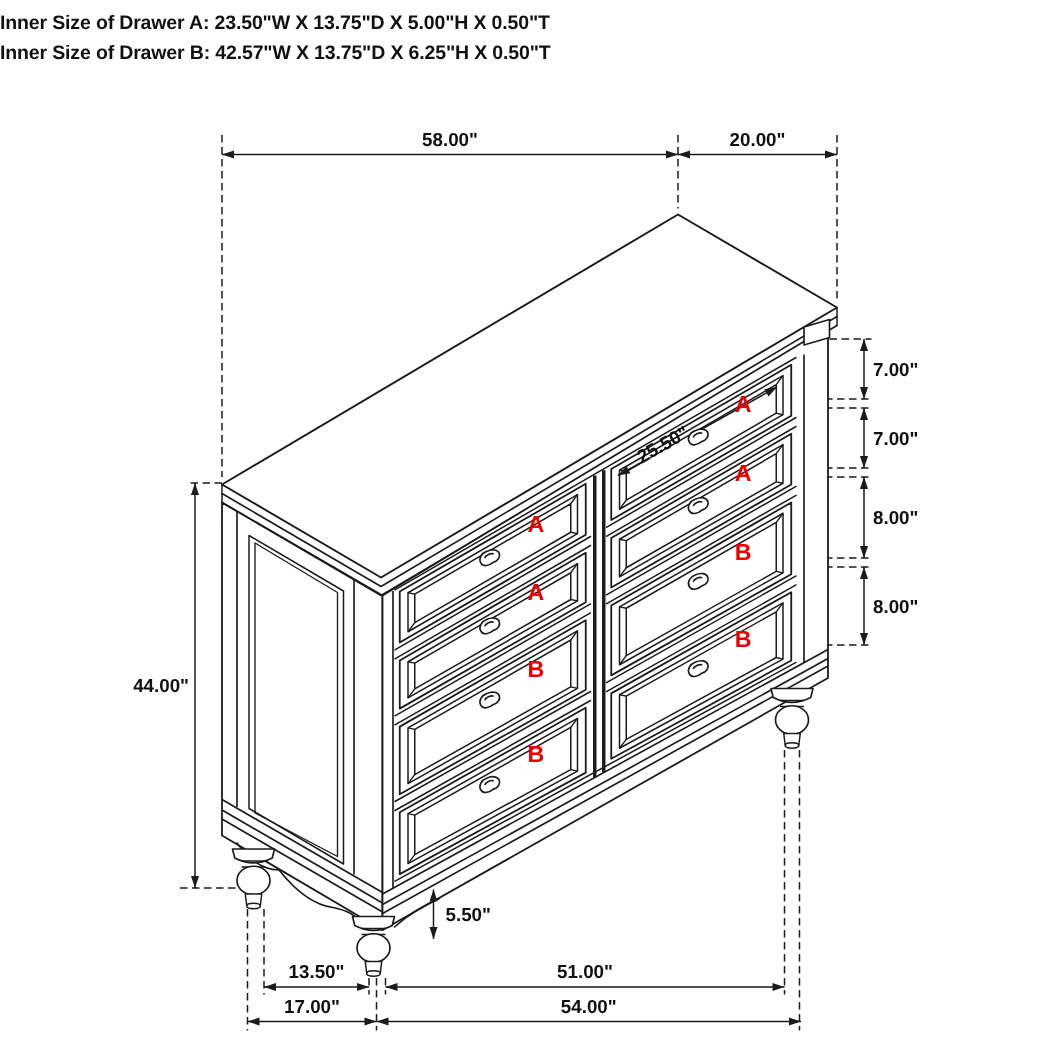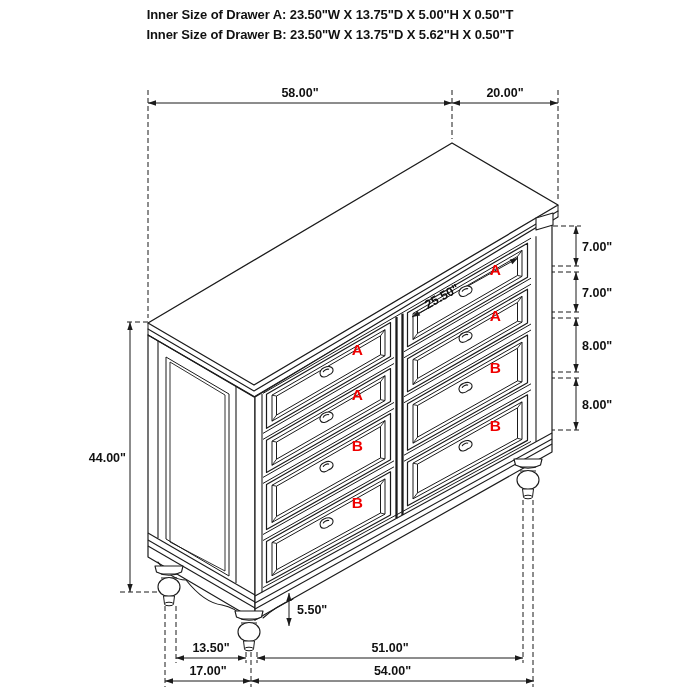--- a/index.html
+++ b/index.html
@@ -1,28 +1,28 @@
 <!DOCTYPE html>
 <html><head>
 <meta charset="utf-8">
 <style>
   html,body{margin:0;padding:0;background:#fff;}
   .canvas{position:relative;width:700px;height:700px;background:#fff;overflow:hidden;
           font-family:"Liberation Sans", sans-serif;}
-  .title-block{position:absolute;top:5px;left:0;width:660px;text-align:center;}
+  .title-block{position:absolute;top:5px;left:0;width:660px;}
   .title-line{font-size:13px;font-weight:bold;color:#111;line-height:20px;letter-spacing:-0.1px;}
   svg text{font-family:"Liberation Sans", sans-serif;}
 </style>
 </head>
 <body>
 
 <div class="canvas">
   <div class="title-block">
     <div class="title-line">Inner Size of Drawer A: 23.50"W X 13.75"D X 5.00"H X 0.50"T</div>
-    <div class="title-line">Inner Size of Drawer B: 23.50"W X 13.75"D X 5.62"H X 0.50"T</div>
+    <div class="title-line">Inner Size of Drawer B: 42.57"W X 13.75"D X 6.25"H X 0.50"T</div>
   </div>
   <svg id="svg" width="700" height="700" viewBox="0 0 700 700">
       <line x1="148" y1="90" x2="148" y2="318" stroke="#1b1b1b" stroke-width="1" stroke-dasharray="5,3"></line>
       <line x1="452" y1="90" x2="452" y2="139" stroke="#1b1b1b" stroke-width="1" stroke-dasharray="5,3"></line>
       <line x1="558" y1="90" x2="558" y2="201" stroke="#1b1b1b" stroke-width="1" stroke-dasharray="5,3"></line>
       <line x1="553" y1="226" x2="581" y2="226" stroke="#1b1b1b" stroke-width="1" stroke-dasharray="5,3"></line>
       <line x1="534" y1="266" x2="581" y2="266" stroke="#1b1b1b" stroke-width="1" stroke-dasharray="5,3"></line>
       <line x1="534" y1="272" x2="581" y2="272" stroke="#1b1b1b" stroke-width="1" stroke-dasharray="5,3"></line>
       <line x1="534" y1="312" x2="581" y2="312" stroke="#1b1b1b" stroke-width="1" stroke-dasharray="5,3"></line>
       <line x1="534" y1="318" x2="581" y2="318" stroke="#1b1b1b" stroke-width="1" stroke-dasharray="5,3"></line>

